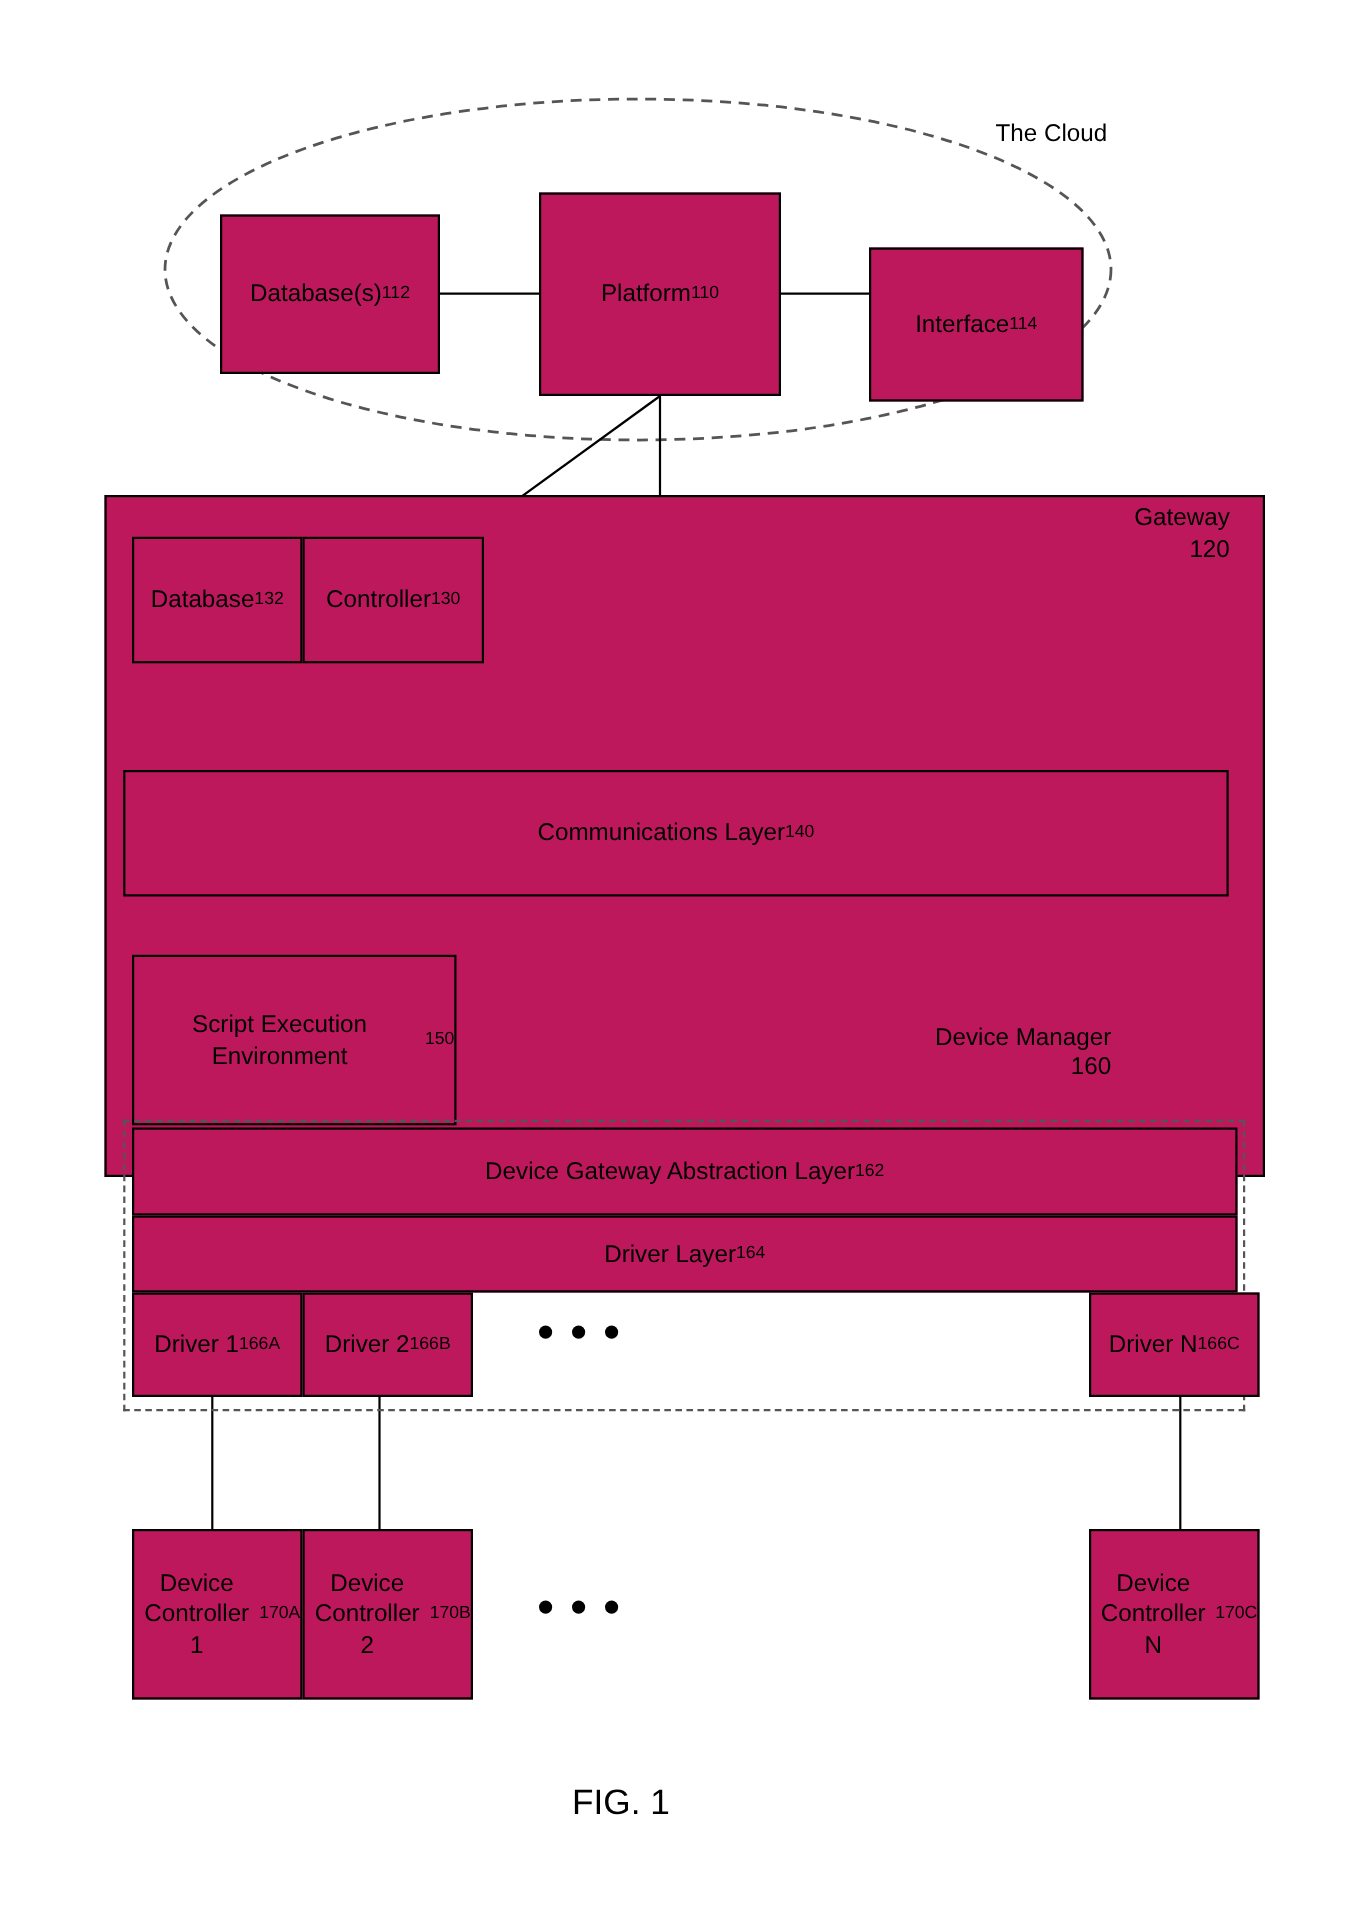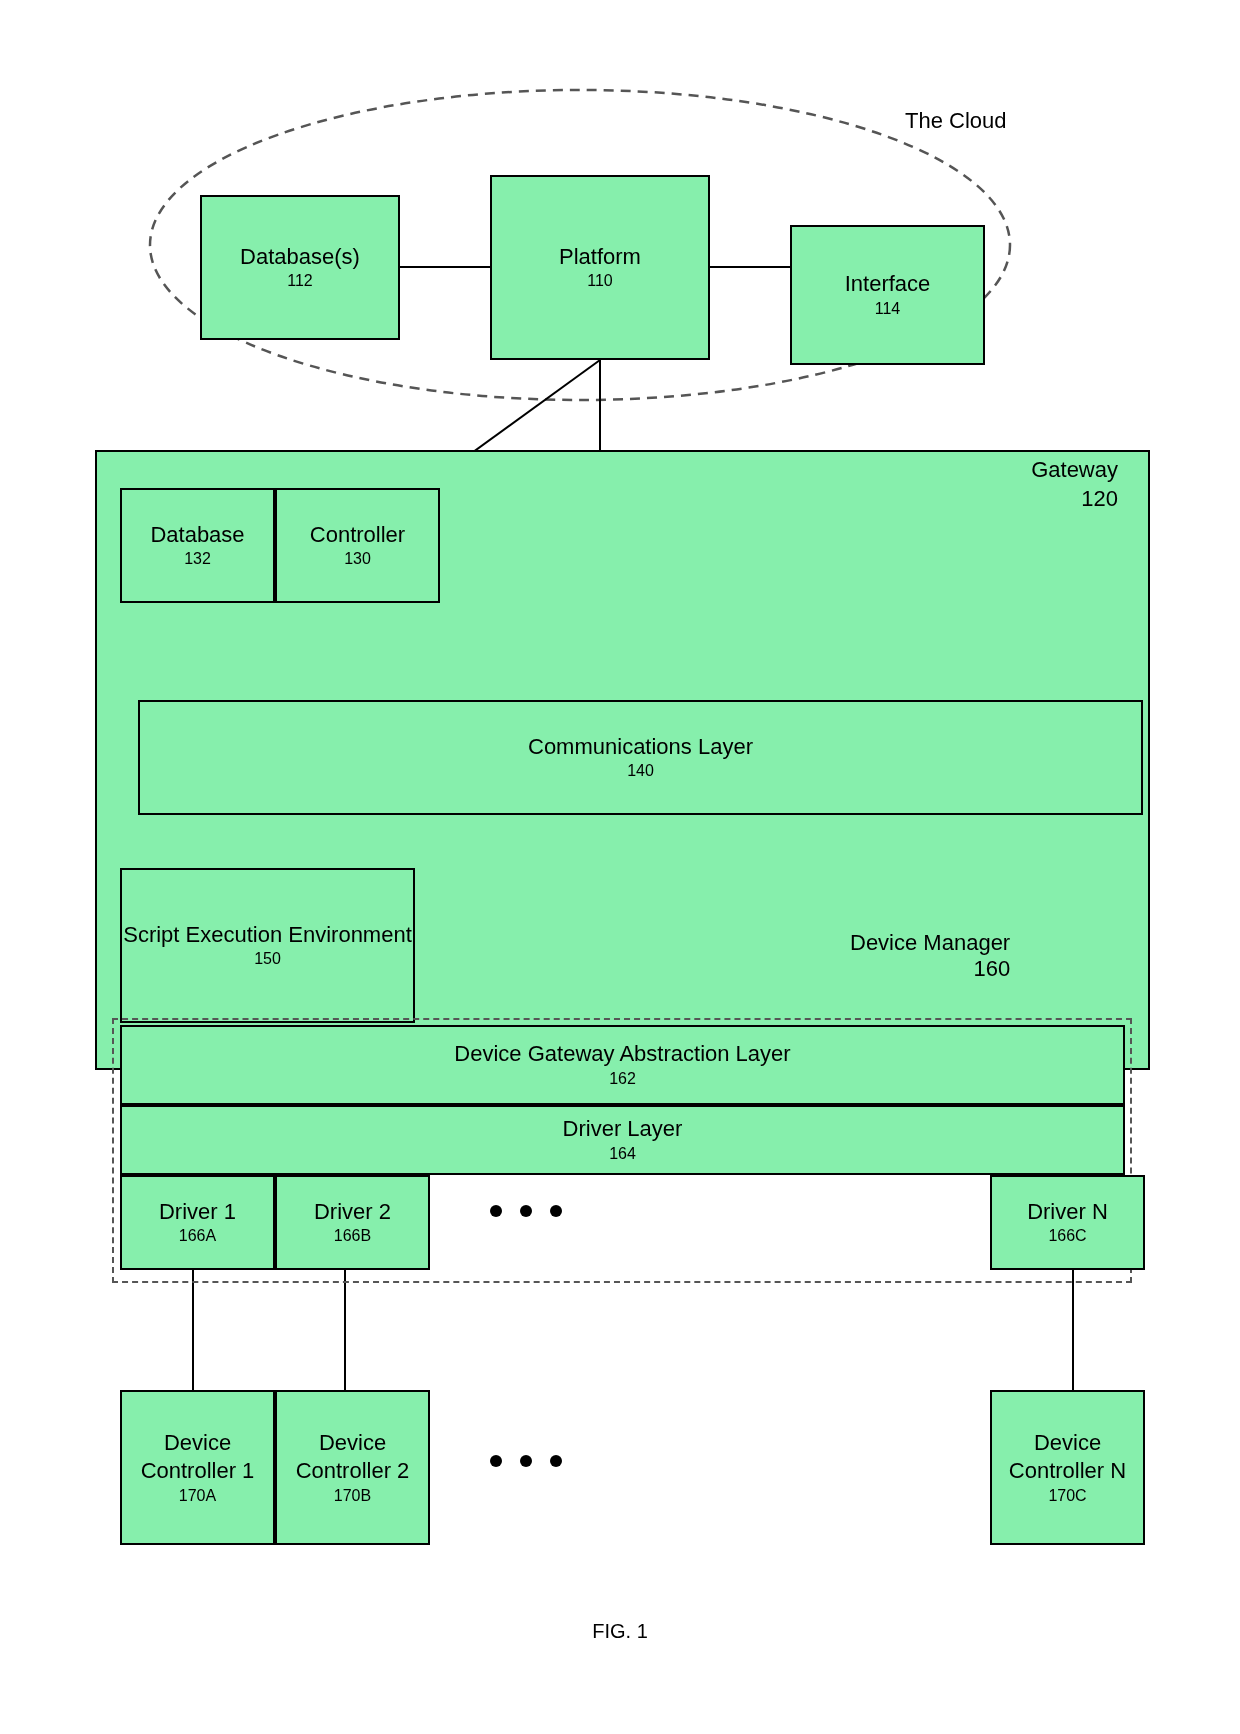--- a/index.html
+++ b/index.html
@@ -13,23 +13,22 @@
     }
     .diagram-container {
       position: absolute;
       top: 0; left: 0;
       width: 1240px;
       height: 1734px;
     }
     .box {
       position: absolute;
       border: 2px solid #000;
-      background: #86efac;
+      background: #be185d;
       display: flex;
-      flex-direction: column;
       align-items: center;
       justify-content: center;
       text-align: center;
       font-size: 22px;
       line-height: 1.3;
     }
     .box-label {
       font-size: 22px;
       font-weight: normal;
     }
@@ -48,22 +47,22 @@
     
     svg.overlay {
       position: absolute;
       top: 0; left: 0;
       width: 1240px;
       height: 1734px;
       pointer-events: none;
     }
     .fig-label {
       position: absolute;
-      font-size: 20px;
-      text-align: center;
+      font-size: 32px;
+      text-align: left;
     }
     .dots {
       position: absolute;
       display: flex;
       gap: 18px;
       align-items: center;
       justify-content: center;
     }
     .dot {
       width: 12px;
@@ -133,21 +132,21 @@
   <div class="box" style="left:120px; top:488px; width:155px; height:115px;">
     <span class="box-label">Database</span>
     <span class="box-num">132</span>
   </div>
 
   <div class="box" style="left:275px; top:488px; width:165px; height:115px;">
     <span class="box-label">Controller</span>
     <span class="box-num">130</span>
   </div>
 
-  <div class="box" style="left:138px; top:700px; width:1005px; height:115px;">
+  <div class="box" style="left:112px; top:700px; width:1005px; height:115px;">
     <span class="box-label">Communications Layer</span>
     <span class="box-num">140</span>
   </div>
 
   <div class="box" style="left:120px; top:868px; width:295px; height:155px;">
     <span class="box-label">Script Execution Environment</span>
     <span class="box-num">150</span>
   </div>
 
   <div style="position:absolute; left:850px; top:930px; font-size:22px; text-align:right;">

